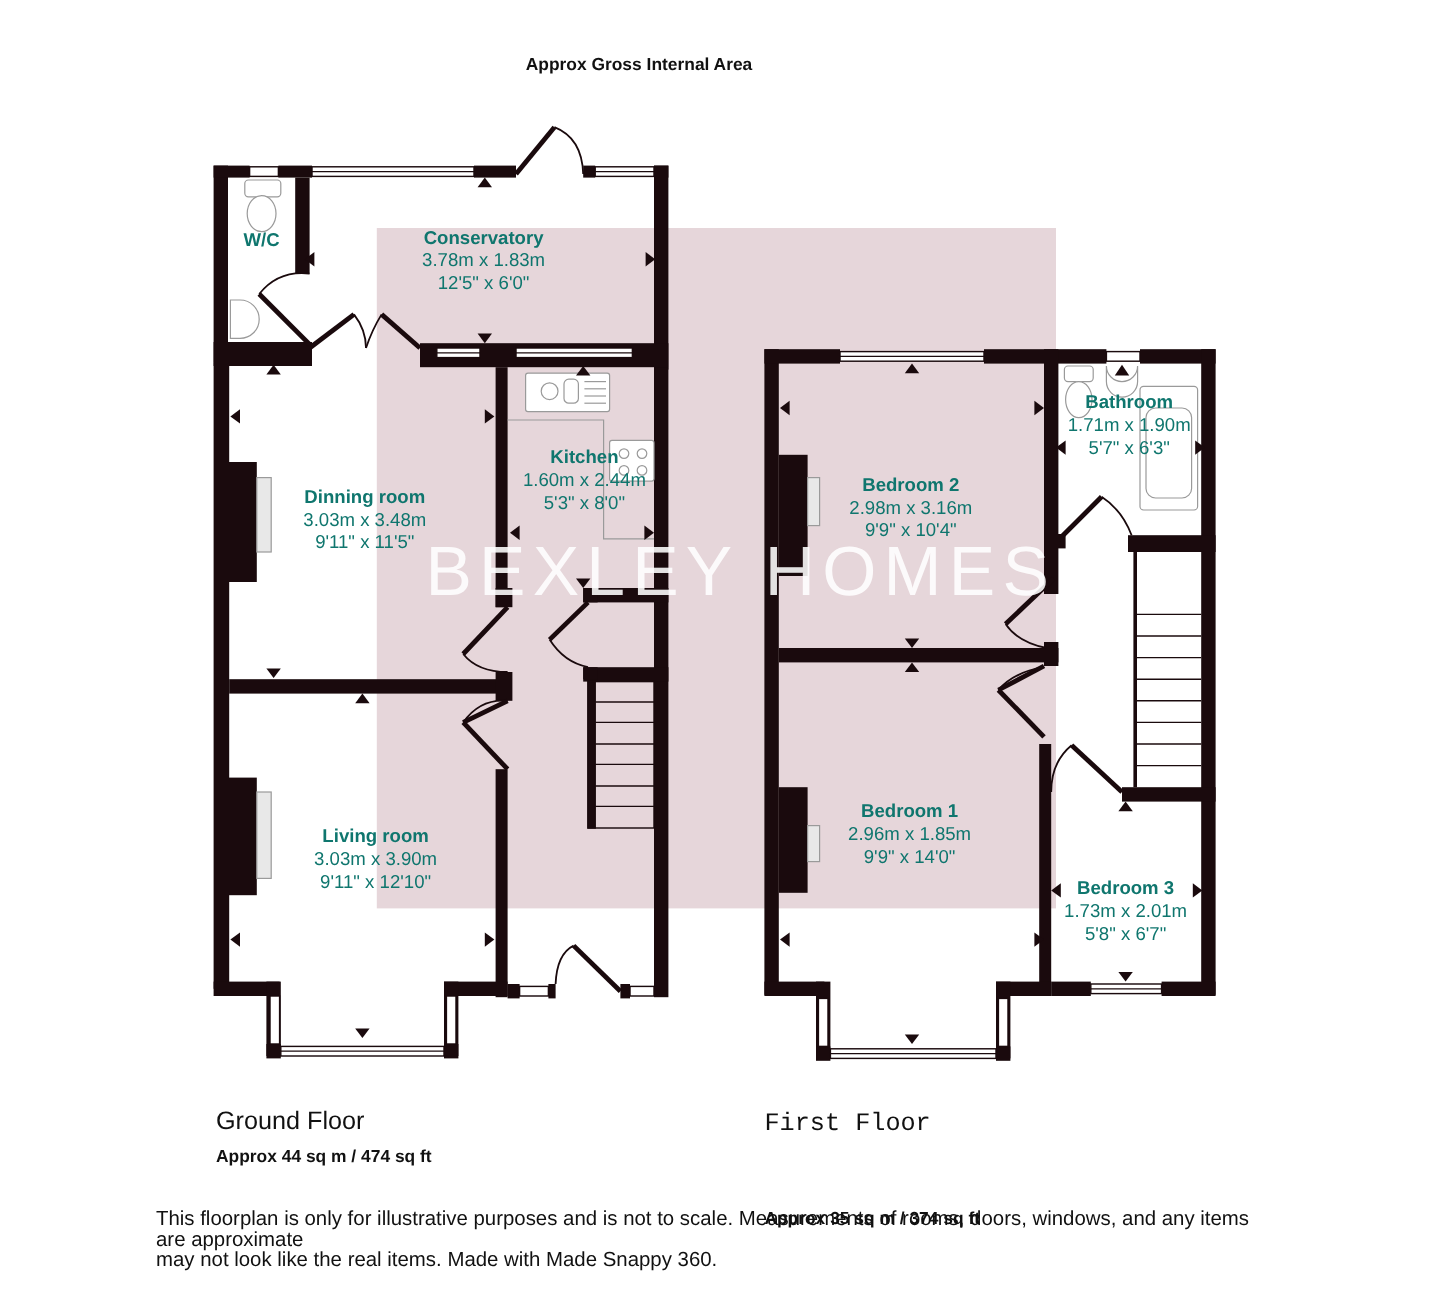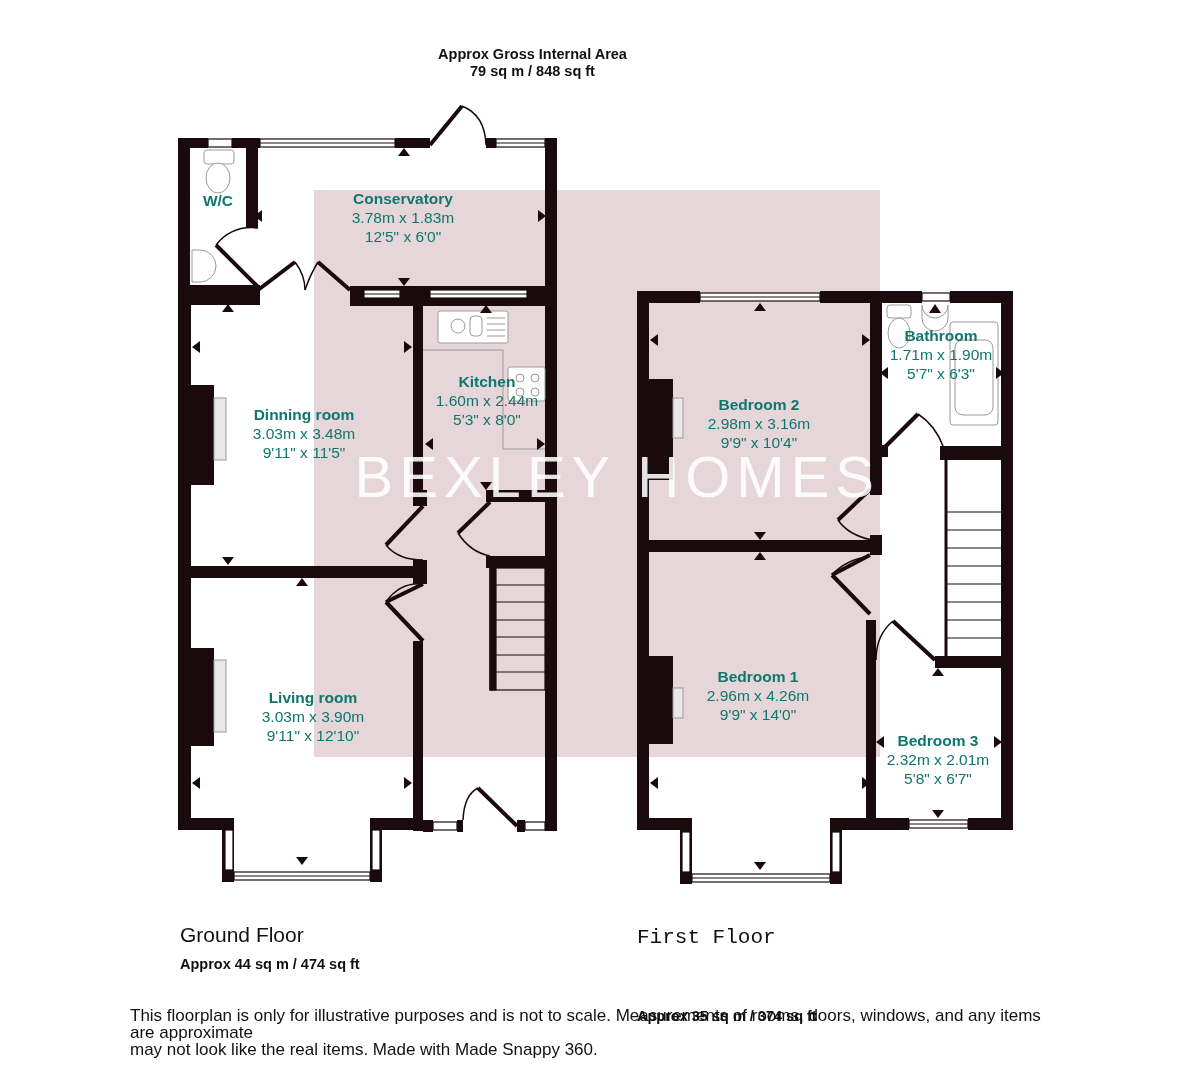--- a/index.html
+++ b/index.html
@@ -13,21 +13,20 @@
   .floor-title { position:absolute; font-size:21px; color:#111; }
   .floor-area { position:absolute; font-size:14.5px; font-weight:bold; color:#111; }
   .disclaimer { position:absolute; left:130px; width:933px; top:1007px; text-align:left; font-size:17px; line-height:17px; color:#111; }
   .watermark { position:absolute; left:314px; top:443px; width:566px; text-align:right; font-size:58px; letter-spacing:6px; color:rgba(255,255,255,0.88); font-weight:normal; pointer-events:none; }
 </style>
 </head>
 <body>
 
 <div class="abs title">
   <div>Approx Gross Internal Area</div>
-  <div>79 sq m / 848 sq ft</div>
 </div>
 
 <svg class="plan" width="1193" height="1080" viewBox="0 0 1193 1080" xmlns="http://www.w3.org/2000/svg">
 
   <rect x="314" y="190" width="566" height="567" fill="#e6d6da"></rect>
 
   <g fill="#1a0a0d">
 
     <rect x="178" y="138" width="12" height="164"></rect>
     <rect x="178" y="302" width="13" height="522"></rect>
@@ -282,26 +281,26 @@
   <span class="rm">2.98m x 3.16m</span>
   <span class="rm">9'9" x 10'4"</span>
 </div>
 <div class="room-label" style="left:941px; top:326px;">
   <span class="rname">Bathroom</span>
   <span class="rm">1.71m x 1.90m</span>
   <span class="rm">5'7" x 6'3"</span>
 </div>
 <div class="room-label" style="left:758px; top:667px;">
   <span class="rname">Bedroom 1</span>
-  <span class="rm">2.96m x 4.26m</span>
+  <span class="rm">2.96m x 1.85m</span>
   <span class="rm">9'9" x 14'0"</span>
 </div>
 <div class="room-label" style="left:938px; top:731px;">
   <span class="rname">Bedroom 3</span>
-  <span class="rm">2.32m x 2.01m</span>
+  <span class="rm">1.73m x 2.01m</span>
   <span class="rm">5'8" x 6'7"</span>
 </div>
 
 <div class="floor-title" style="left:180px; top:923px;">Ground Floor</div>
 <div class="floor-area" style="left:180px; top:956px;">Approx 44 sq m / 474 sq ft</div>
 <div class="floor-title" style="left:637px; top:926px;font-family:Liberation Mono, monospace;">First Floor</div>
 <div class="floor-area" style="left:637px; top:1008px;">Approx 35 sq m / 374 sq ft</div>
 
 <div class="disclaimer">
   <div>This floorplan is only for illustrative purposes and is not to scale. Measurements of rooms, doors, windows, and any items are approximate</div>

